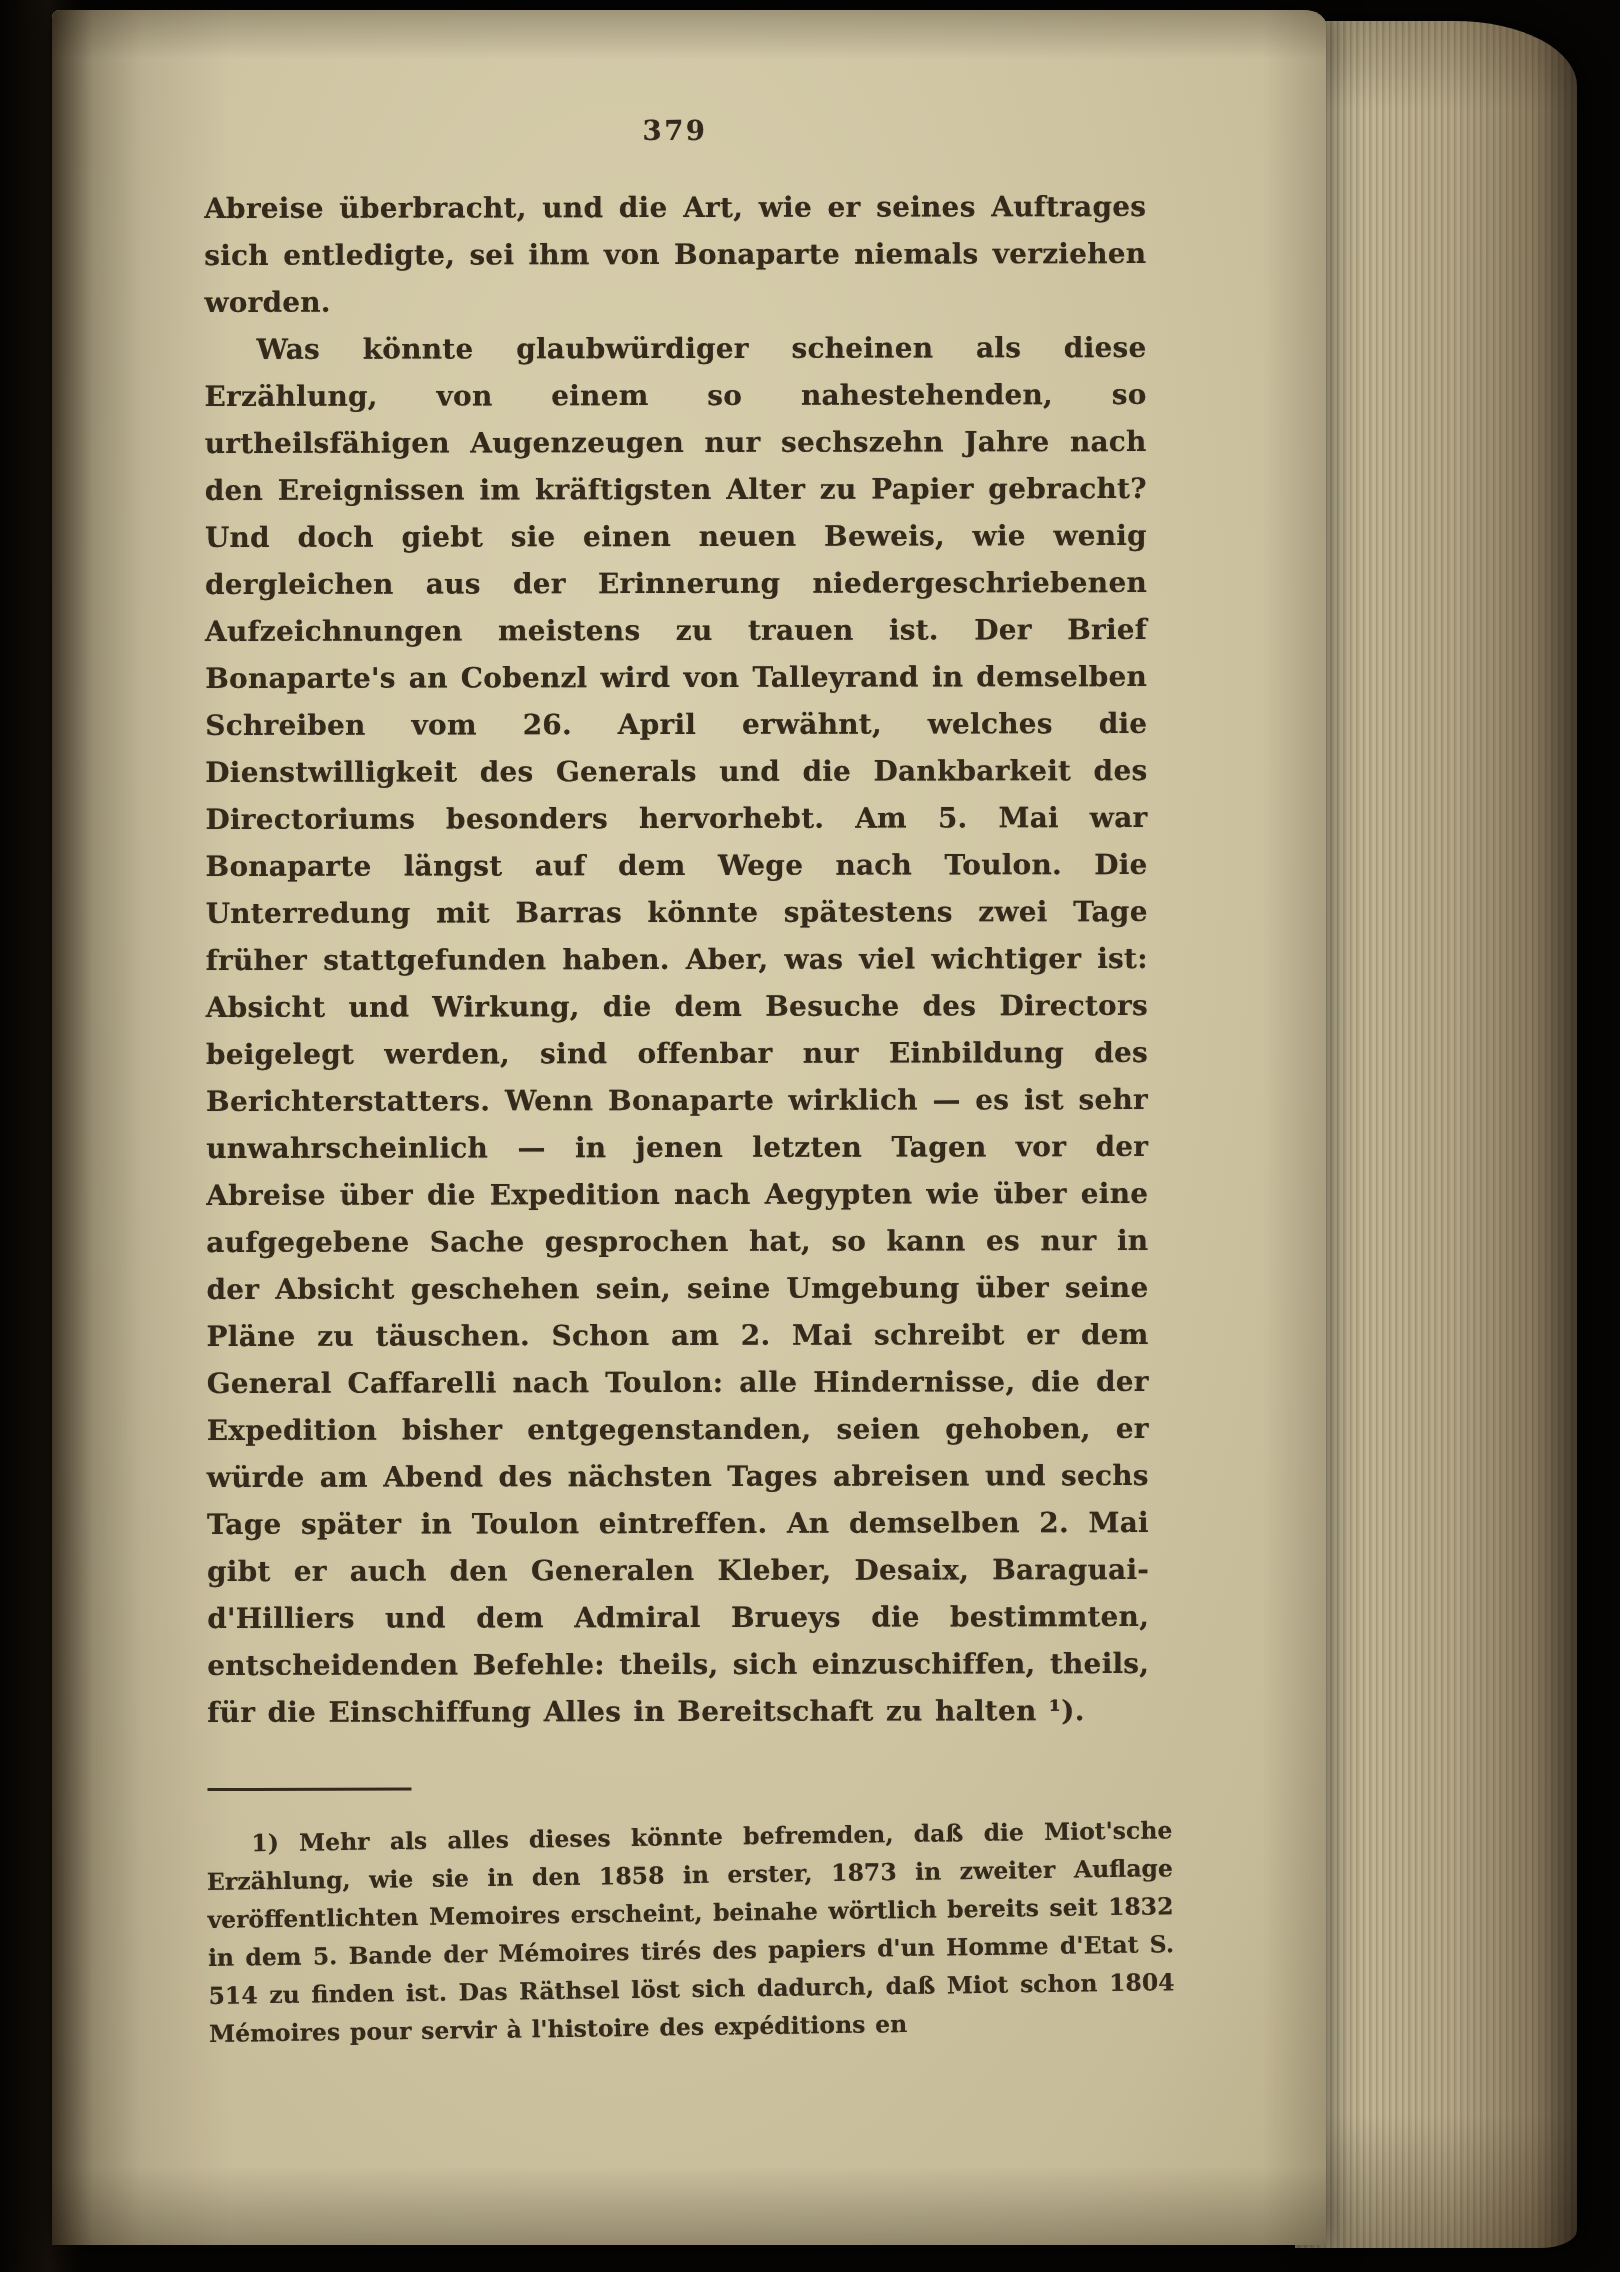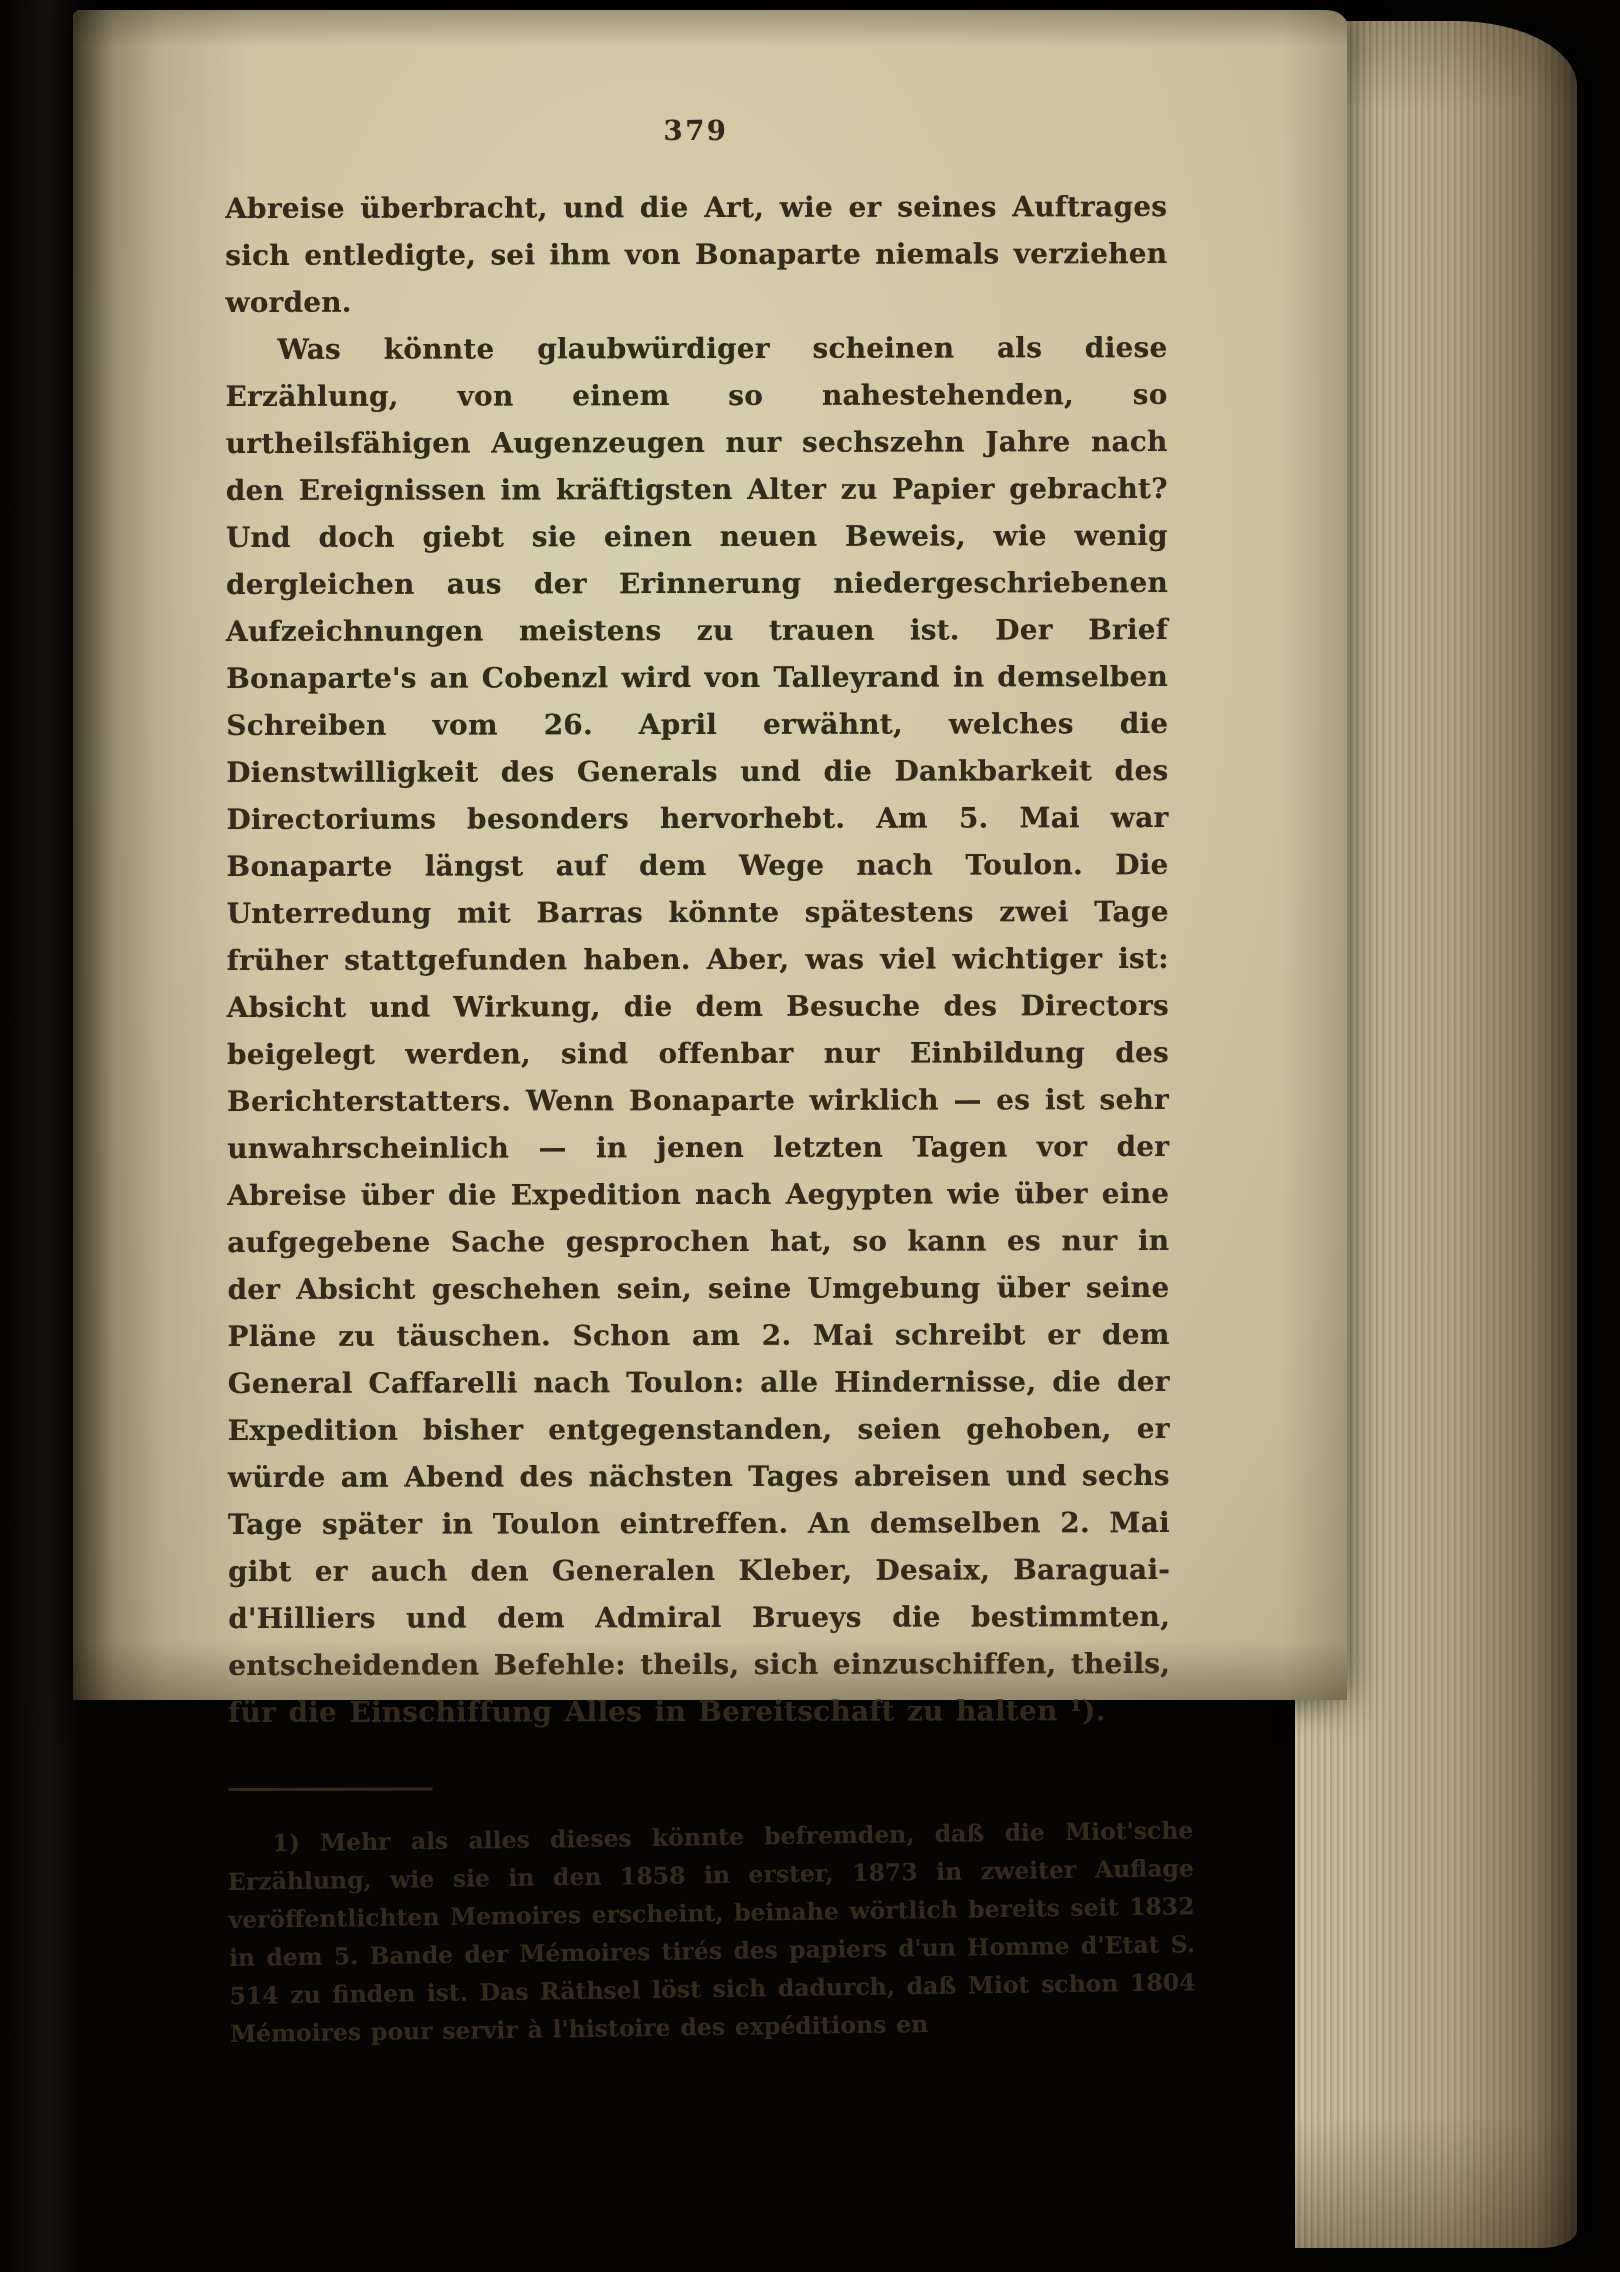--- a/index.html
+++ b/index.html
@@ -33,27 +33,26 @@
       linear-gradient(180deg, rgba(40,26,12,0.25) 0%, rgba(40,26,12,0) 4%, rgba(40,26,12,0) 94%, rgba(40,26,12,0.35) 100%),
       repeating-linear-gradient(90deg, #ccc2a1 0px, #ccc2a1 2.4px, #a99d7a 3.2px, #bfb390 4.9px, #c7bd9c 6.5px);
     border-top-right-radius: 122px 65px;
     border-bottom-right-radius: 37px 18px;
     box-shadow: 8px 0 24px rgba(0,0,0,0.7);
   }
   
   .page {
     position: absolute;
     left: 52px; top: 9.7px;
-    width: 1274px; height: 1690px;
+    width: 1274px; height: 2235px;
     background:
       radial-gradient(ellipse at 45% 32%, var(--paper-light) 0%, var(--paper) 45%, #c6bb98 82%, var(--paper-dark) 100%);
     border-top-right-radius: 23px 14.6px;
     border-top-left-radius: 8px;
     box-shadow: 0 0 37px rgba(0,0,0,0.65);
-    margin-left: 21px;
   }
   .page-shading {
     position: absolute; inset: 0;
     border-radius: inherit;
     background:
       linear-gradient(90deg, rgba(26,16,6,0.78) 0%, rgba(26,16,6,0.30) 3.2%, rgba(26,16,6,0.10) 7%, rgba(26,16,6,0) 14%),
       linear-gradient(180deg, rgba(26,16,6,0.28) 0%, rgba(26,16,6,0) 2.2%),
       linear-gradient(0deg, rgba(26,16,6,0.30) 0%, rgba(26,16,6,0) 3.5%),
       linear-gradient(270deg, rgba(26,16,6,0.18) 0%, rgba(26,16,6,0) 5%);
     pointer-events: none;

